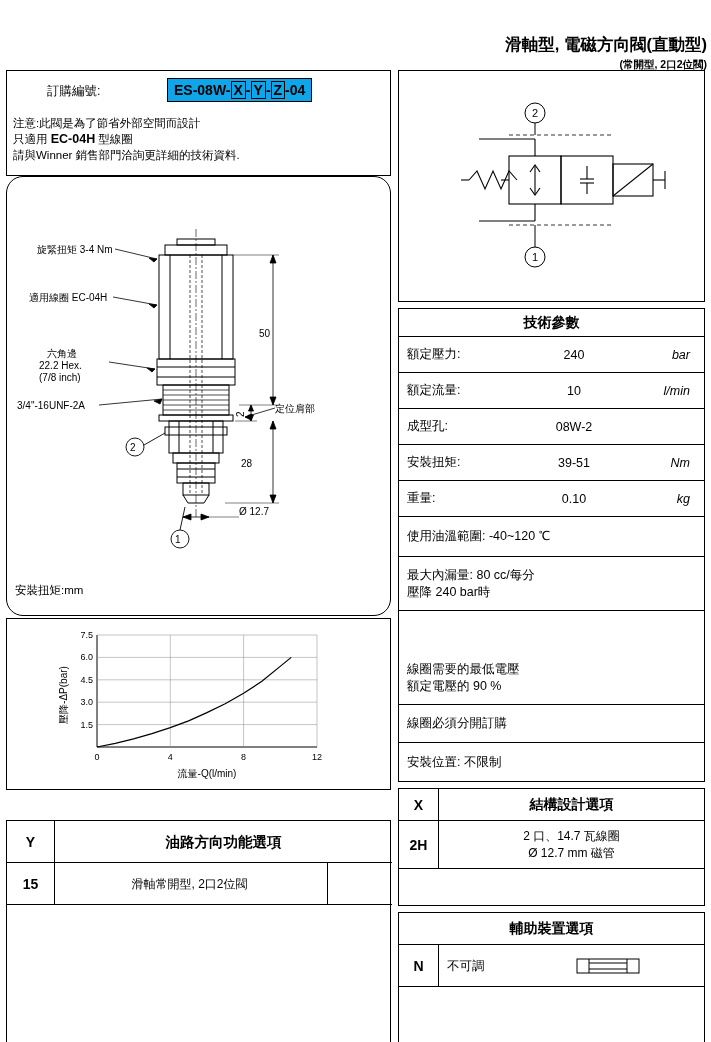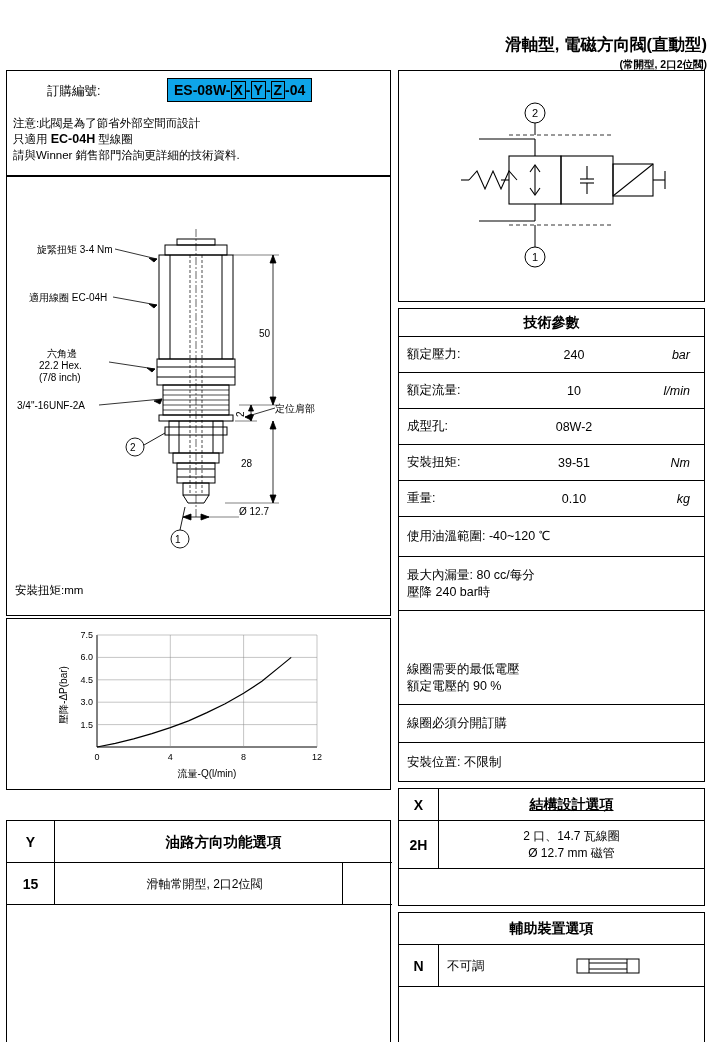--- a/index.html
+++ b/index.html
@@ -29,40 +29,40 @@
     position:absolute; left:160px; top:7px; border:1px solid #000;
     padding:2px 6px; font-size:14px; font-weight:bold; letter-spacing:0px;
     background:#0ea5e9;
   }
   .code-seg { display:inline-block; }
   .code-box { display:inline-block; border:1px solid #000; padding:0 2px; margin:0 0px; }
   #order-notes { position:absolute; left:6px; top:44px; font-size:11.5px; line-height:16px; }
   #order-notes b { font-size:12.5px; }
 
   
-  #drawing-box { left:6px; top:146px; width:385px; height:440px; }
+  #drawing-box { left:6px; top:146px; width:385px; height:440px;border-radius:17px; }
   #drawing-svg { position:absolute; left:0; top:0; }
   .dim-txt { font-size:10px; font-family:"Liberation Sans", sans-serif; }
   #unit-note { position:absolute; left:8px; top:406px; font-size:11.5px; }
 
   
   #chart-box { left:6px; top:588px; width:385px; height:172px; }
   #chart-svg { position:absolute; left:0; top:0; }
 
   
   #y-box { left:6px; top:790px; width:385px; height:246px; }
   #y-hdr { position:absolute; left:0; top:0; width:385px; height:42px; border-bottom:1px solid #000; }
   #y-hdr .ycell { position:absolute; left:0; top:0; width:48px; height:42px; border-right:1px solid #000;
                   display:flex; align-items:center; justify-content:center; font-weight:bold; font-size:14px;}
   #y-hdr .ytitle { position:absolute; left:48px; top:0; right:0; height:42px;
                    display:flex; align-items:center; justify-content:center; font-weight:bold; font-size:14.5px;}
   #y-row { position:absolute; left:0; top:42px; width:385px; height:42px; border-bottom:1px solid #000; }
   #y-row .ycell { position:absolute; left:0; top:0; width:48px; height:42px; border-right:1px solid #000;
                   display:flex; align-items:center; justify-content:center; font-weight:bold; font-size:14px;}
-  #y-row .ydesc { position:absolute; left:60px; top:0; width:276px; height:42px; border-right:1px solid #000;
+  #y-row .ydesc { position:absolute; left:45px; top:0; width:276px; height:42px; border-right:1px solid #000;
                   display:flex; align-items:center; justify-content:center; font-size:12px;}
   #y-row .yimg { position:absolute; left:324px; top:0; right:0; height:42px; }
 
   
   #symbol-box { left:398px; top:40px; width:307px; height:232px; }
   #symbol-svg { position:absolute; left:0; top:0; }
 
   
   #spec-box { left:398px; top:278px; width:307px; height:474px; }
   #spec-title { position:absolute; left:0; top:0; width:100%; height:28px; border-bottom:1px solid #000;
@@ -76,21 +76,21 @@
   .spec-row .freetext { position:absolute; left:8px; top:0; height:100%; display:flex; align-items:center; font-size:12.5px; }
   .spec-row .freetext2 { position:absolute; left:8px; top:0; width:100%; height:100%;
                          display:flex; flex-direction:column; justify-content:center; font-size:12.5px; line-height:17px; }
 
   
   #x-box { left:398px; top:758px; width:307px; height:118px; }
   #x-hdr { position:absolute; left:0; top:0; width:100%; height:32px; border-bottom:1px solid #000; }
   #x-hdr .xcell { position:absolute; left:0; top:0; width:40px; height:32px; border-right:1px solid #000;
                   display:flex; align-items:center; justify-content:center; font-weight:bold; font-size:14px; }
   #x-hdr .xtitle { position:absolute; left:40px; top:0; right:0; height:32px;
-                   display:flex; align-items:center; justify-content:center; font-weight:bold; font-size:14px;text-decoration:underline; }
+                   display:flex; align-items:center; justify-content:center; font-weight:bold; font-size:14px; }
   #x-row { position:absolute; left:0; top:32px; width:100%; height:48px; border-bottom:1px solid #000; }
   #x-row .xcell { position:absolute; left:0; top:0; width:40px; height:48px; border-right:1px solid #000;
                   display:flex; align-items:center; justify-content:center; font-weight:bold; font-size:14px; }
   #x-row .xdesc { position:absolute; left:40px; top:0; right:0; height:48px;
                   display:flex; flex-direction:column; align-items:center; justify-content:center;
                   font-size:12px; line-height:17px; }
 
   
   #aux-box { left:398px; top:882px; width:307px; height:154px; }
   #aux-title { position:absolute; left:0; top:0; width:100%; height:32px; border-bottom:1px solid #000;

